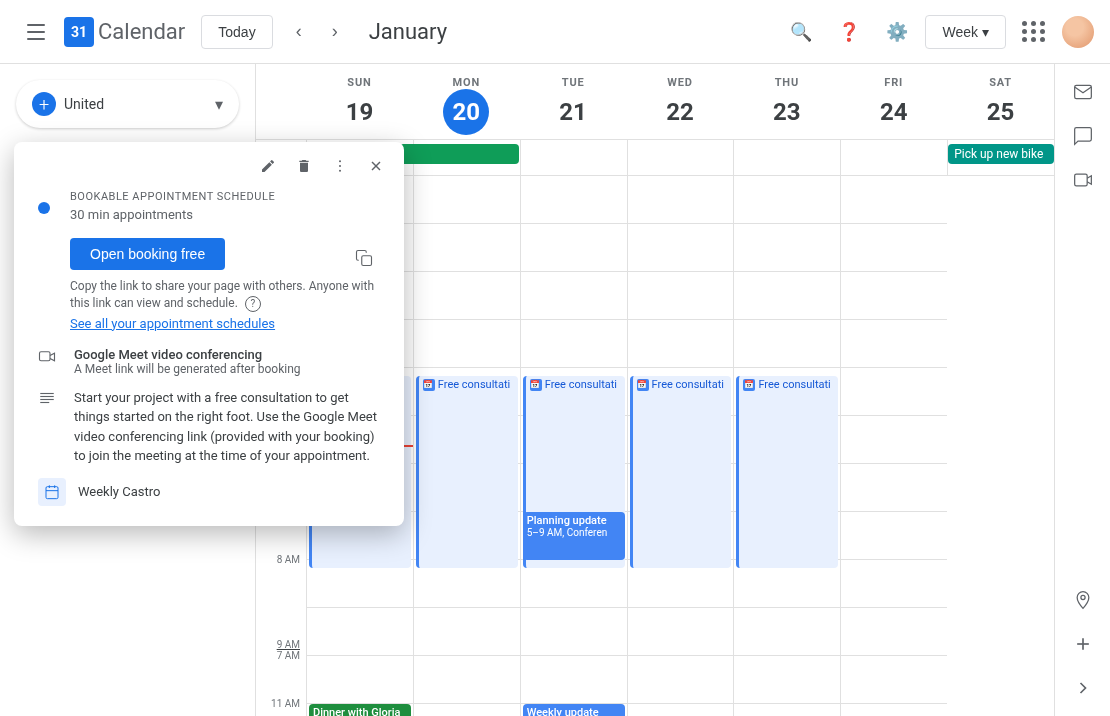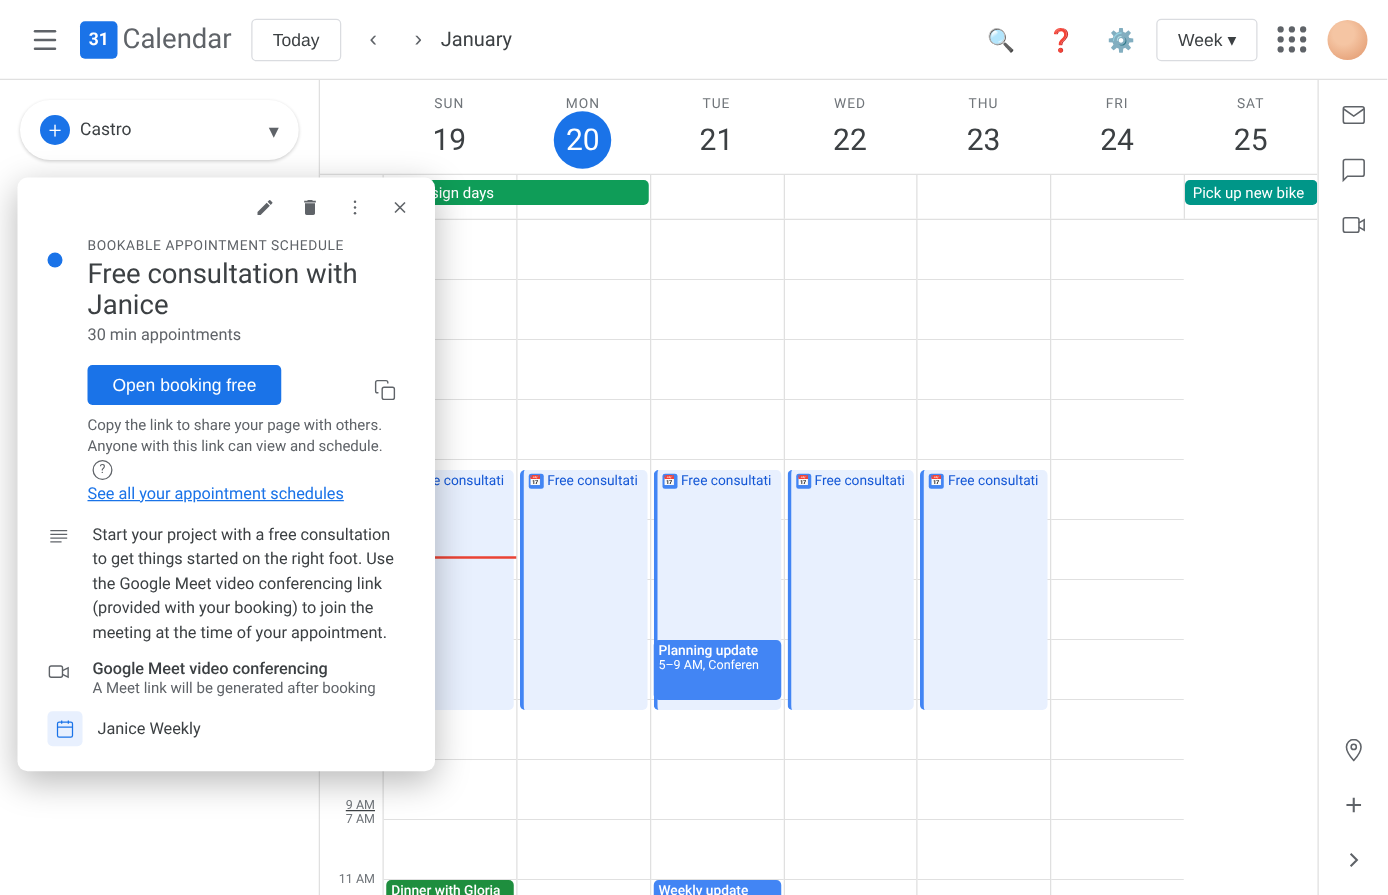--- a/index.html
+++ b/index.html
@@ -8,21 +8,21 @@
     
     .top-bar { display: flex; align-items: center; height: 64px; padding: 0 16px; border-bottom: 1px solid #e0e0e0; }
     .hamburger { width: 40px; height: 40px; display: flex; align-items: center; justify-content: center; border-radius: 50%; cursor: pointer; margin-right: 8px; }
     .hamburger span { display: flex; flex-direction: column; gap: 5px; }
     .hamburger span i { display: block; width: 18px; height: 2px; background: #5f6368; border-radius: 1px; }
     .logo-area { display: flex; align-items: center; gap: 4px; margin-right: 16px; }
     .logo-box { width: 30px; height: 30px; background: #1a73e8; border-radius: 4px; display: flex; align-items: center; justify-content: center; color: white; font-weight: bold; font-size: 14px; }
     .logo-text { font-size: 22px; color: #5f6368; font-weight: 400; }
     .today-btn { border: 1px solid #dadce0; border-radius: 4px; padding: 8px 16px; font-size: 14px; cursor: pointer; background: white; color: #3c4043; margin-right: 8px; }
     .nav-arrow { width: 36px; height: 36px; border-radius: 50%; border: none; background: transparent; cursor: pointer; display: flex; align-items: center; justify-content: center; font-size: 18px; color: #5f6368; }
-    .month-title { font-size: 16px; color: #3c4043; font-weight: 400; margin: 0 0; }
+    .month-title { font-size: 22px; color: #3c4043; font-weight: 400; margin: 0 16px; }
     .top-right { margin-left: auto; display: flex; align-items: center; gap: 8px; }
     .icon-btn { width: 40px; height: 40px; border-radius: 50%; border: none; background: transparent; cursor: pointer; display: flex; align-items: center; justify-content: center; color: #5f6368; font-size: 18px; }
     .week-btn { border: 1px solid #dadce0; border-radius: 4px; padding: 8px 16px; font-size: 14px; cursor: pointer; background: white; color: #3c4043; display: flex; align-items: flex-start; gap: 4px; }
     .avatar { width: 32px; height: 32px; border-radius: 50%; background: #8ab4f8; overflow: hidden; cursor: pointer; }
     .apps-icon { display: grid; grid-template-columns: repeat(3,6px); gap: 3px; }
     .apps-icon span { width: 5px; height: 5px; background: #5f6368; border-radius: 50%; }
 
     
     .main-layout { display: flex; height: calc(716px - 64px); }
 
@@ -49,40 +49,40 @@
 
     
     .side-icons { position: absolute; right: 0; top: 64px; width: 56px; display: flex; flex-direction: column; align-items: center; padding: 8px 0; gap: 4px; border-left: 1px solid #e0e0e0; height: calc(716px - 64px); background: white; }
     .side-icon-btn { width: 40px; height: 40px; border-radius: 50%; border: none; background: transparent; cursor: pointer; display: flex; align-items: center; justify-content: center; font-size: 20px; color: #5f6368; }
 
     
     .cal-container { flex: 1; display: flex; flex-direction: column; overflow: hidden; margin-right: 56px; }
     
     
     .day-headers { display: grid; grid-template-columns: 50px repeat(7, 1fr); border-bottom: 1px solid #e0e0e0; padding-top: 8px; }
-    .day-header { text-align: center; padding: 4px 0; }
+    .day-header { text-align: center; padding: 4px 0; font-weight: bold; }
     .day-name { font-size: 11px; color: #70757a; text-transform: uppercase; letter-spacing: 0.8px; }
     .day-num { font-size: 24px; color: #3c4043; width: 46px; height: 46px; display: flex; align-items: center; justify-content: center; margin: 0 auto; border-radius: 50%; cursor: pointer; }
     .day-num.today-num { background: #1a73e8; color: white; }
     .day-header-spacer { width: 50px; }
 
     
     .all-day-row { display: grid; grid-template-columns: 50px repeat(7, 1fr); border-bottom: 1px solid #e0e0e0; min-height: 36px; }
     .all-day-label { font-size: 10px; color: #70757a; display: flex; align-items: center; justify-content: flex-end; padding-right: 6px; padding-top: 4px; }
     .all-day-cell { border-left: 1px solid #e0e0e0; position: relative; }
     .all-day-event { border-radius: 4px; padding: 2px 6px; font-size: 12px; white-space: nowrap; overflow: hidden; text-overflow: ellipsis; cursor: pointer; }
     .event-green { background: #0f9d58; color: white; }
     .event-teal { background: #009688; color: white; }
 
     
     .cal-event { position: absolute; border-radius: 4px; padding: 2px 4px; font-size: 11px; cursor: pointer; overflow: hidden; left: 2px; right: 2px; }
     .event-blue-light { background: #e8f0fe; border-left: 3px solid #4285f4; color: #1558d6; }
     .event-blue-solid { background: #4285f4; color: white; }
     .event-green-solid { background: #0f9d58; color: white; }
-    .popup { position: absolute; top: 142px; left: 14px; width: 334px; background: white; border-radius: 8px; box-shadow: 0 8px 28px rgba(0,0,0,0.28); z-index: 101; padding-bottom: 20px; }
+    .popup { position: absolute; top: 142px; left: 14px; width: 390px; background: white; border-radius: 8px; box-shadow: 0 8px 28px rgba(0,0,0,0.28); z-index: 101; padding-bottom: 20px; }
     .popup-toolbar { display: flex; align-items: center; justify-content: flex-end; padding: 8px 12px; gap: 4px; }
     .popup-icon-btn { width: 32px; height: 32px; border-radius: 50%; border: none; background: transparent; cursor: pointer; display: flex; align-items: center; justify-content: center; color: #5f6368; font-size: 16px; }
     .popup-body { padding: 0 24px 0 56px; }
     .popup-type-label { font-size: 11px; color: #5f6368; margin-bottom: 4px; text-transform: uppercase; letter-spacing: 0.5px; }
     .popup-title { font-size: 22px; color: #3c4043; font-weight: 400; margin-bottom: 4px; }
     .popup-subtitle { font-size: 13px; color: #5f6368; margin-bottom: 16px; }
     .popup-btn { background: #1a73e8; color: white; border: none; border-radius: 4px; padding: 8px 20px; font-size: 14px; cursor: pointer; margin-bottom: 8px; }
     .popup-copy-row { display: flex; align-items: center; justify-content: space-between; }
     .popup-link { color: #1a73e8; cursor: pointer; font-size: 13px; display: block; margin-bottom: 16px; margin-top: 4px; }
     .popup-section { display: flex; align-items: flex-start; gap: 16px; margin-bottom: 12px; padding: 0 24px; }
@@ -140,21 +140,21 @@
     </div>
     <div class="avatar" style="background: radial-gradient(circle at 40% 35%, #f5c5a3 30%, #e0956a 100%);"></div>
   </div>
 </div>
 
 <div class="main-layout">
 
   <div class="sidebar">
     <div class="create-btn">
       <div class="create-btn-icon">+</div>
-      <span class="create-btn-text">Castro</span>
+      <span class="create-btn-text">United</span>
       <span class="create-btn-arrow">▾</span>
     </div>
 
     <div class="mini-calendar">
       <div class="mini-cal-header">
         <span style="font-size:13px;font-weight:500;color:#3c4043">January 2025</span>
         <div style="display:flex;gap:2px">
           <button class="popup-icon-btn" style="width:24px;height:24px;font-size:12px;">‹</button>
           <button class="popup-icon-btn" style="width:24px;height:24px;font-size:12px;">›</button>
         </div>
@@ -449,21 +449,20 @@
     <button class="popup-icon-btn">
       <svg width="16" height="16" viewBox="0 0 24 24">
           <line x1="18" y1="6" x2="6" y2="18" stroke="#5f6368" stroke-width="2"></line>
           <line x1="6" y1="6" x2="18" y2="18" stroke="#5f6368" stroke-width="2"></line>
         </svg>
     </button>
   </div>
 
   <div class="popup-body">
     <div class="popup-type-label">BOOKABLE APPOINTMENT SCHEDULE</div>
-    <div class="popup-title">Free consultation with Janice</div>
     <div class="popup-subtitle">30 min appointments</div>
 
     <div class="popup-copy-row">
       <button class="popup-btn">Open booking free</button>
       <button class="popup-icon-btn">
         <svg width="18" height="18" viewBox="0 0 24 24">
             <rect x="9" y="9" width="13" height="13" rx="2" fill="none" stroke="#5f6368" stroke-width="1.5"></rect>
             <path d="M5 15H4a2 2 0 0 1-2-2V4a2 2 0 0 1 2-2h9a2 2 0 0 1 2 2v1" fill="none" stroke="#5f6368" stroke-width="1.5"></path>
           </svg>
       </button>
@@ -471,46 +470,46 @@
     <div style="font-size:12px;color:#5f6368;margin-bottom:4px;line-height:1.4;">
       <span>Copy the link to share your page with others. Anyone with this link can view and schedule.</span>
       <span class="info-icon">?</span>
     </div>
     <a class="popup-link" href="#">See all your appointment schedules</a>
   </div>
 
   <div class="popup-section">
     <div class="popup-section-icon">
       <svg width="18" height="18" viewBox="0 0 24 24">
+          <rect x="2" y="5" width="14" height="12" rx="2" fill="none" stroke="#5f6368" stroke-width="1.5"></rect>
+          <polyline points="16,10 22,7 22,17 16,14" fill="none" stroke="#5f6368" stroke-width="1.5"></polyline>
+        </svg>
+    </div>
+    <div class="popup-section-content">
+      <div class="popup-section-title">Google Meet video conferencing</div>
+      <div class="popup-section-sub">A Meet link will be generated after booking</div>
+    </div>
+  </div>
+
+  <div class="popup-section">
+    <div class="popup-section-icon">
+      <svg width="18" height="18" viewBox="0 0 24 24">
           <line x1="3" y1="6" x2="21" y2="6" stroke="#5f6368" stroke-width="1.5"></line>
           <line x1="3" y1="10" x2="21" y2="10" stroke="#5f6368" stroke-width="1.5"></line>
           <line x1="3" y1="14" x2="21" y2="14" stroke="#5f6368" stroke-width="1.5"></line>
           <line x1="3" y1="18" x2="15" y2="18" stroke="#5f6368" stroke-width="1.5"></line>
         </svg>
     </div>
     <div class="popup-desc">Start your project with a free consultation to get things started on the right foot. Use the Google Meet video conferencing link (provided with your booking) to join the meeting at the time of your appointment.</div>
-  </div>
-
-  <div class="popup-section">
-    <div class="popup-section-icon">
-      <svg width="18" height="18" viewBox="0 0 24 24">
-          <rect x="2" y="5" width="14" height="12" rx="2" fill="none" stroke="#5f6368" stroke-width="1.5"></rect>
-          <polyline points="16,10 22,7 22,17 16,14" fill="none" stroke="#5f6368" stroke-width="1.5"></polyline>
-        </svg>
-    </div>
-    <div class="popup-section-content">
-      <div class="popup-section-title">Google Meet video conferencing</div>
-      <div class="popup-section-sub">A Meet link will be generated after booking</div>
-    </div>
   </div>
 
   <div class="popup-owner-row">
     <div class="popup-owner-icon">
       <svg width="16" height="16" viewBox="0 0 24 24">
           <rect x="3" y="4" width="18" height="18" rx="2" fill="none" stroke="#1a73e8" stroke-width="1.5"></rect>
           <line x1="16" y1="2" x2="16" y2="6" stroke="#1a73e8" stroke-width="1.5"></line>
           <line x1="8" y1="2" x2="8" y2="6" stroke="#1a73e8" stroke-width="1.5"></line>
           <line x1="3" y1="10" x2="21" y2="10" stroke="#1a73e8" stroke-width="1.5"></line>
         </svg>
     </div>
-    <span style="font-size:13px;color:#3c4043;">Janice Weekly</span>
+    <span style="font-size:13px;color:#3c4043;">Weekly Castro</span>
   </div>
 </div>
 
 </body></html>

